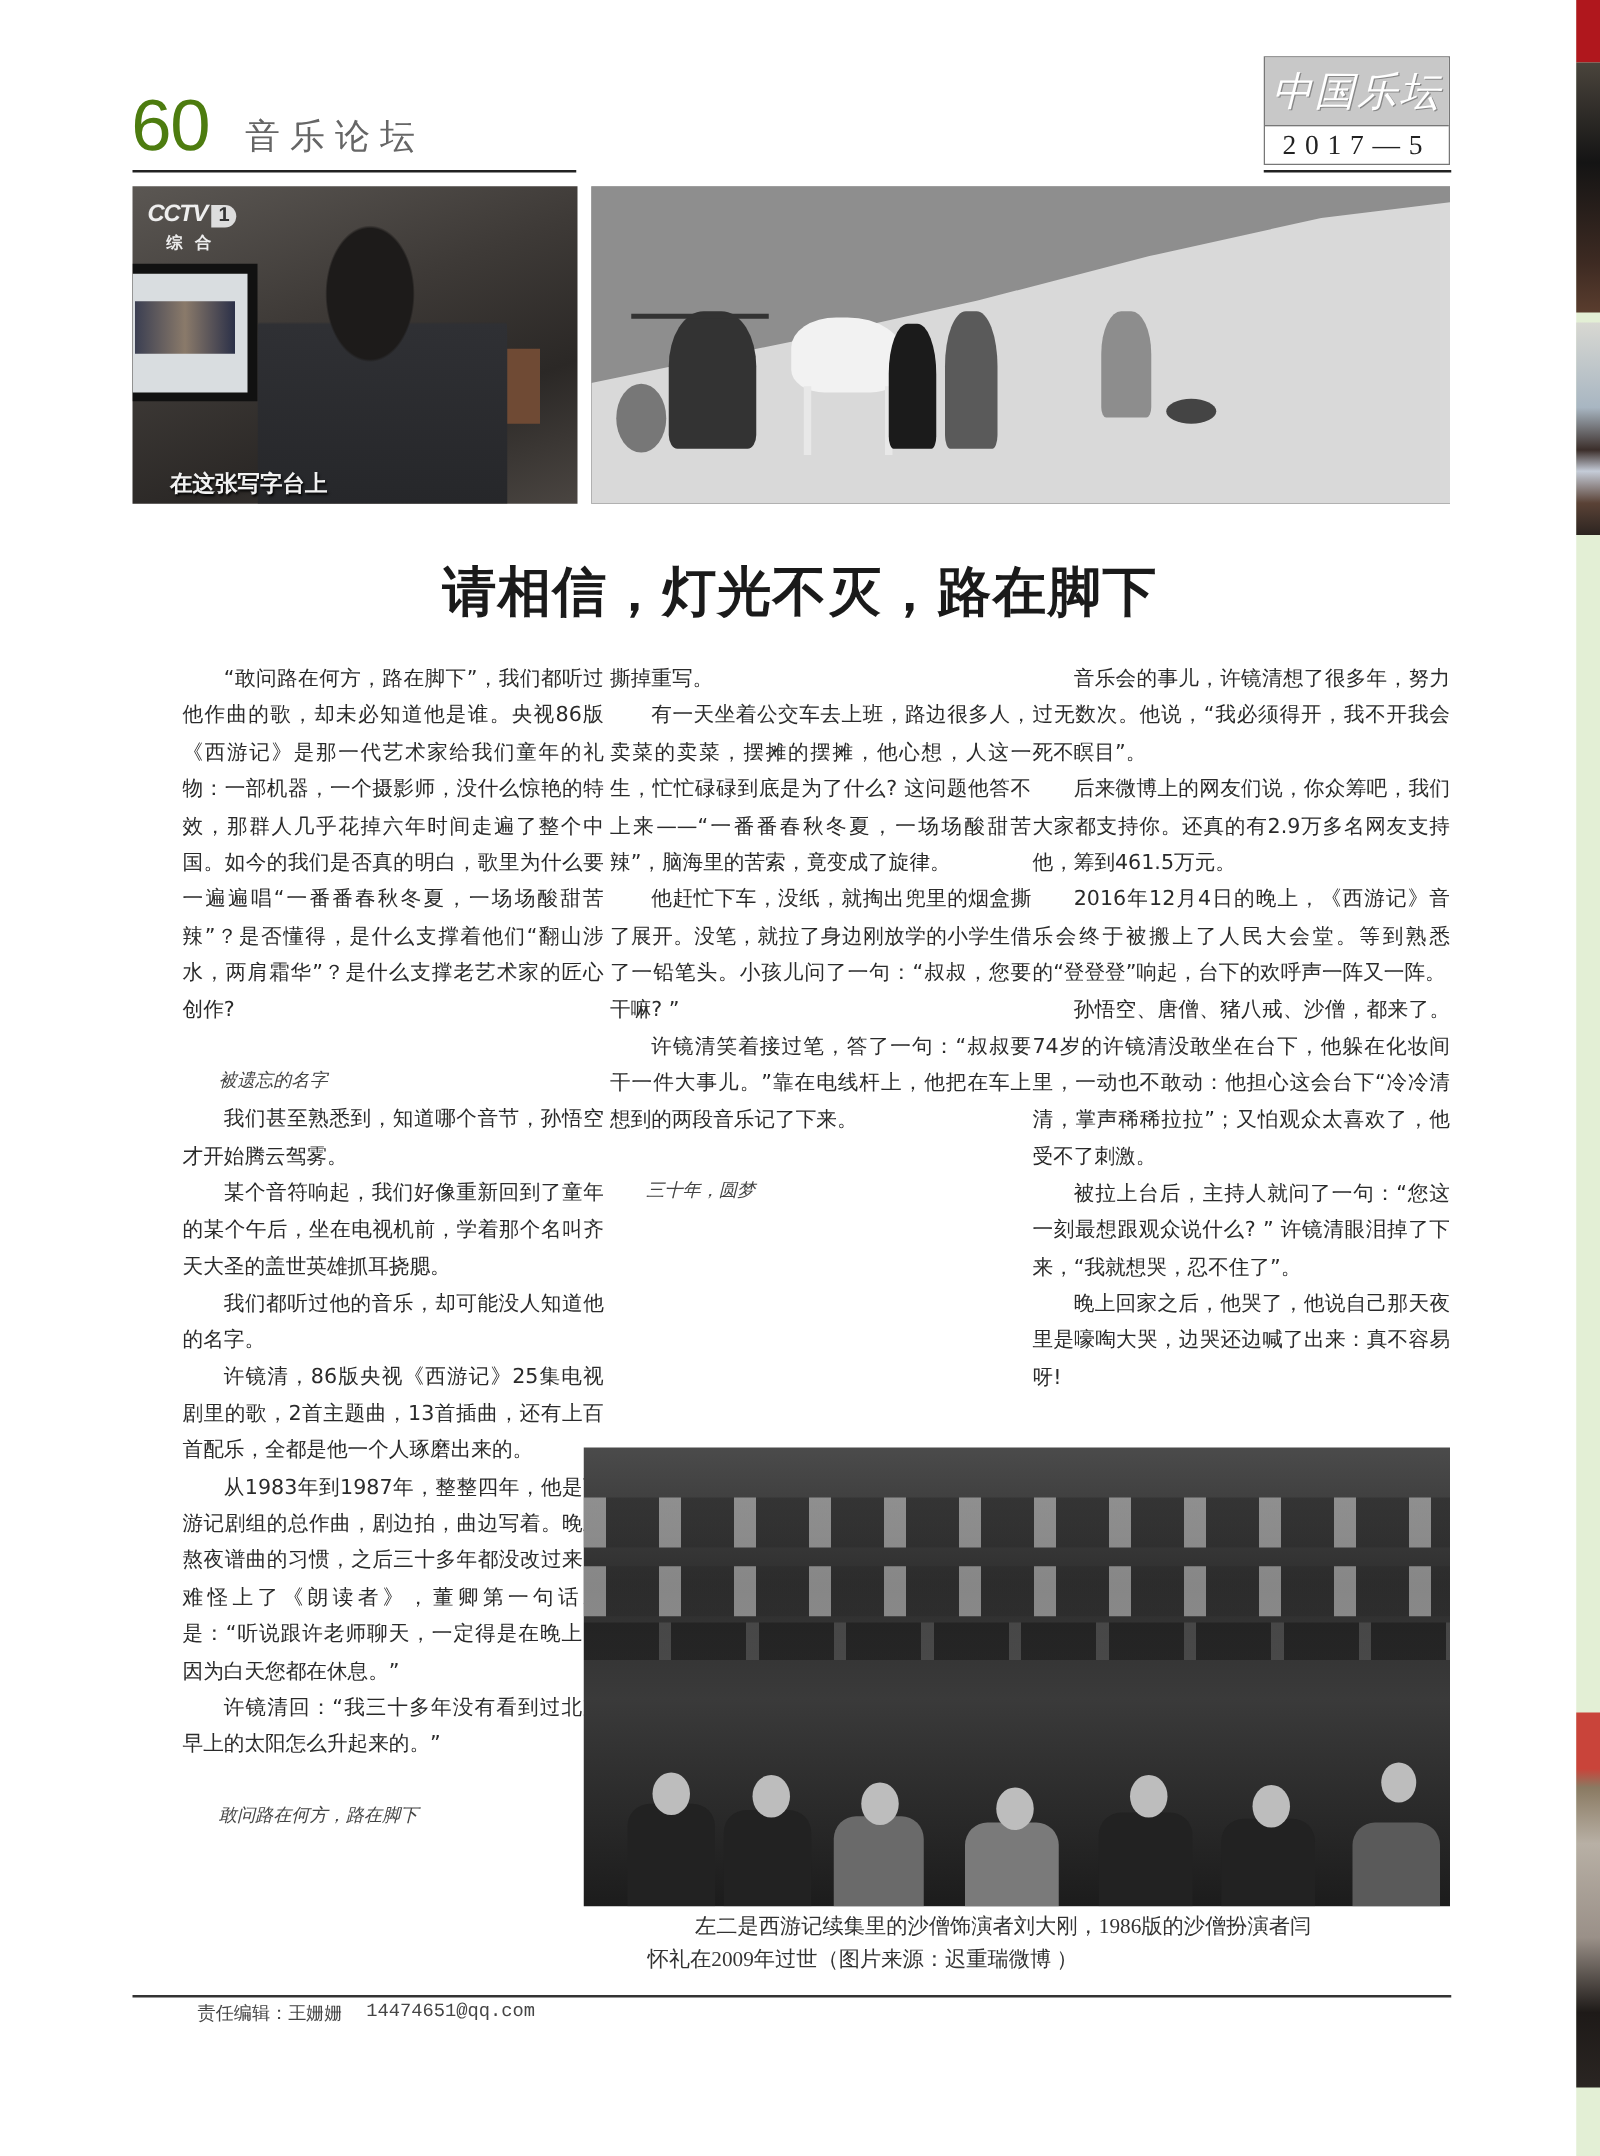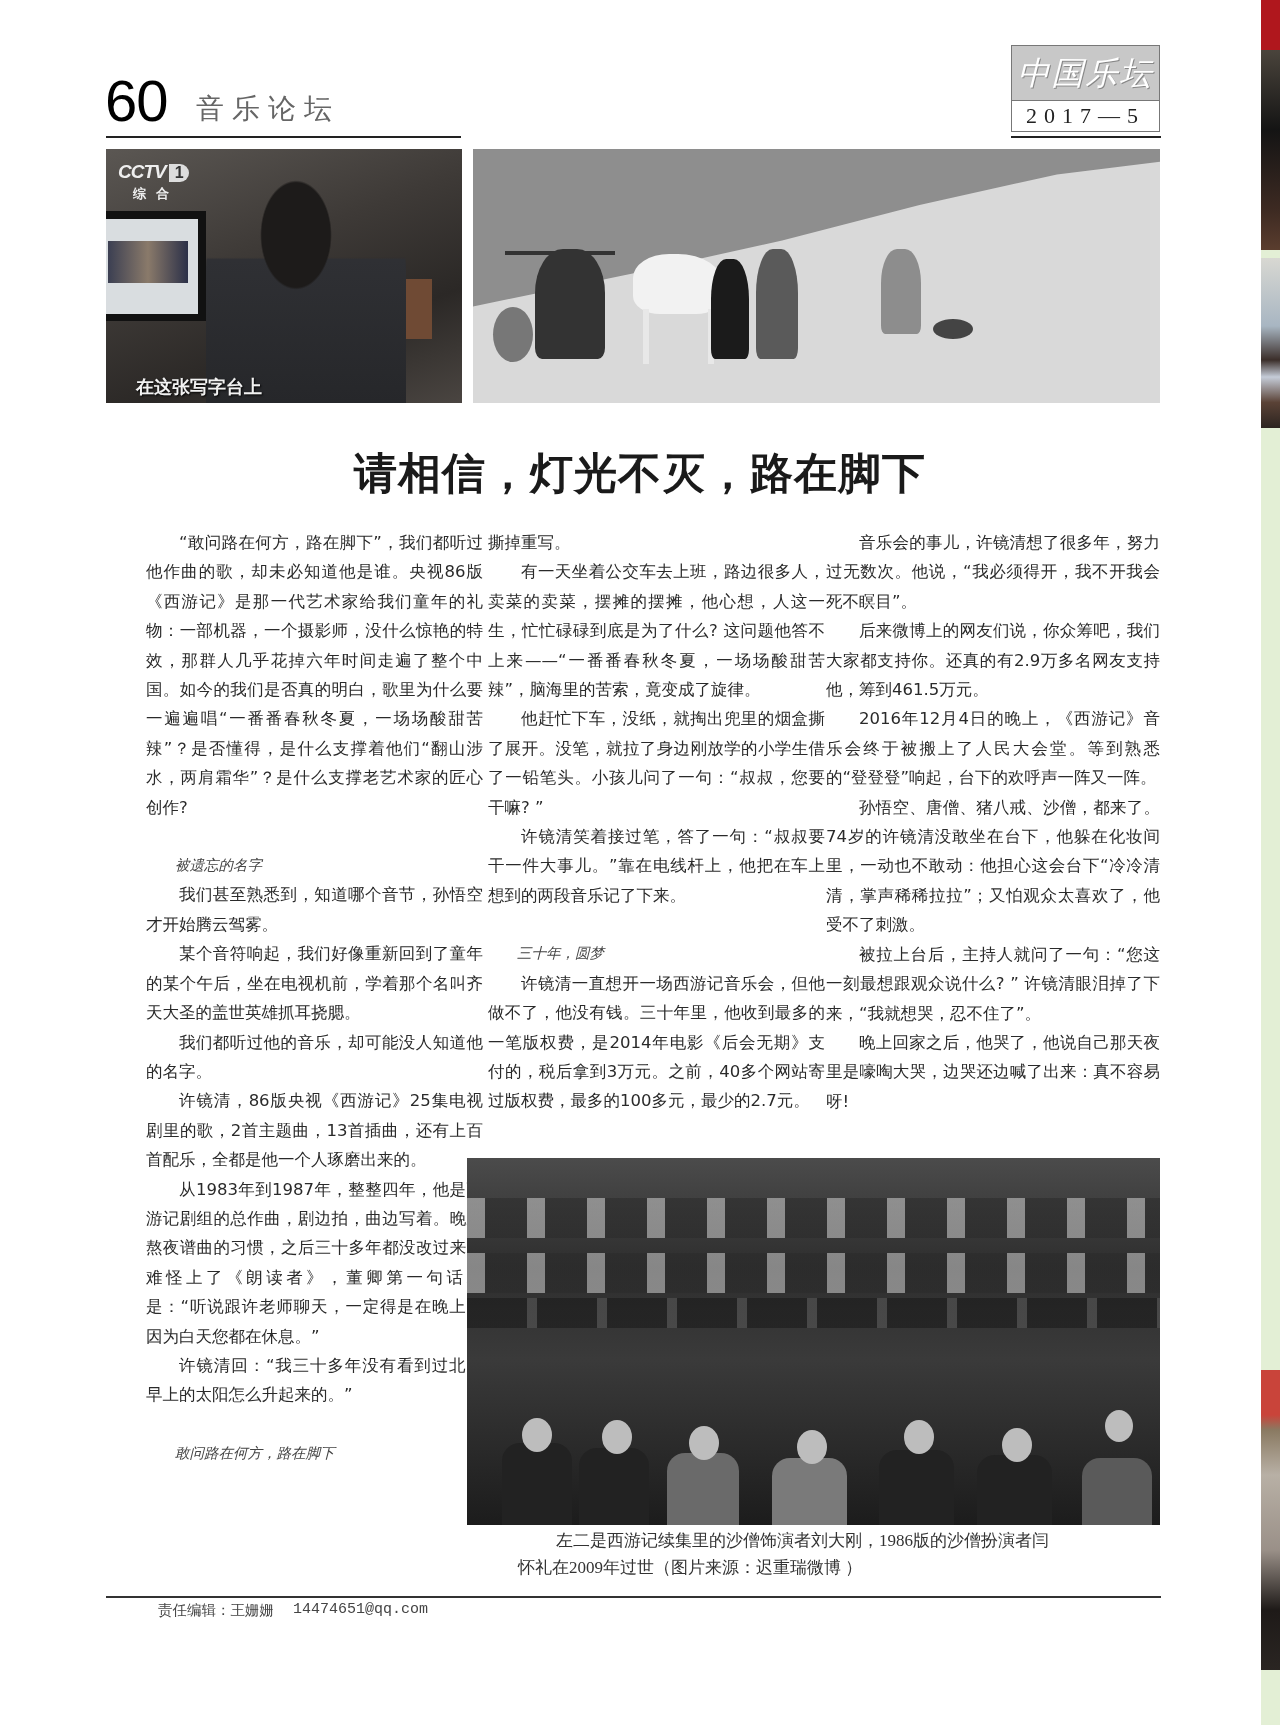--- a/index.html
+++ b/index.html
@@ -3,21 +3,21 @@
 <meta charset="utf-8">
 <style>
   html, body { margin: 0; padding: 0; }
   body {
     width: 1280px; height: 1725px; position: relative; overflow: hidden;
     background: #ffffff; color: #222;
     font-family: "DejaVu Sans", "Liberation Sans", sans-serif;
   }
   .abs { position: absolute; }
   
-  .page-num { left: 105px; top: 72px; font-family: "Liberation Sans", sans-serif; font-size: 58px; line-height: 58px; color: #000000; letter-spacing: -1px; }
+  .page-num { left: 105px; top: 72px; font-family: "Liberation Sans", sans-serif; font-size: 58px; line-height: 58px; color: #4d7c0f; letter-spacing: -1px; }
   .section-title { left: 196px; top: 90px; font-family: "DejaVu Serif", serif; font-size: 28px; color: #666; letter-spacing: 8px; }
   .header-rule-left { left: 106px; top: 136px; width: 355px; height: 2px; background: #222; }
   .masthead { left: 1011px; top: 45px; width: 149px; height: 87px; border: 1.5px solid #777; box-sizing: border-box; }
   .masthead-logo { position: absolute; left: 0; top: 0; width: 100%; height: 54px; background: #c8c8c8; color: #fff; font-family: "DejaVu Serif", serif; font-style: italic; font-size: 32px; letter-spacing: 2px; text-align: center; line-height: 54px; text-shadow: 1px 1px 0 #888; border-bottom: 1.5px solid #777; }
   .masthead-date { position: absolute; left: 0; top: 55px; width: 100%; height: 30px; font-family: "Liberation Serif", serif; font-size: 22px; letter-spacing: 7px; text-align: center; line-height: 30px; color: #222; }
   .header-rule-right { left: 1011px; top: 136px; width: 150px; height: 2px; background: #222; }
 
   
   .photo { background: #555; overflow: hidden; }
   .photo-tv { left: 106px; top: 149px; width: 356px; height: 254px; background: linear-gradient(160deg,#5b5753 0%,#3e3a37 40%,#2b2826 70%,#4a4541 100%); }
@@ -122,21 +122,20 @@
   <p>许镜清回：“我三十多年没有看到过北京早上的太阳怎么升起来的。”</p>
   <p class="subhead">敢问路在何方，路在脚下</p>
 </div>
 
 <div class="abs col col2">
   <p class="noindent">撕掉重写。</p>
   <p>有一天坐着公交车去上班，路边很多人，卖菜的卖菜，摆摊的摆摊，他心想，人这一生，忙忙碌碌到底是为了什么? 这问题他答不上来——“一番番春秋冬夏，一场场酸甜苦辣”，脑海里的苦索，竟变成了旋律。</p>
   <p>他赶忙下车，没纸，就掏出兜里的烟盒撕了展开。没笔，就拉了身边刚放学的小学生借了一铅笔头。小孩儿问了一句：“叔叔，您要干嘛? ”</p>
   <p>许镜清笑着接过笔，答了一句：“叔叔要干一件大事儿。”靠在电线杆上，他把在车上想到的两段音乐记了下来。</p>
   <p class="subhead">三十年，圆梦</p>
-  <p>许镜清一直想开一场西游记音乐会，但他做不了，他没有钱。三十年里，他收到最多的一笔版权费，是2014年电影《后会无期》支付的，税后拿到3万元。之前，40多个网站寄过版权费，最多的100多元，最少的2.7元。</p>
 </div>
 
 <div class="abs col col3">
   <p>音乐会的事儿，许镜清想了很多年，努力过无数次。他说，“我必须得开，我不开我会死不瞑目”。</p>
   <p>后来微博上的网友们说，你众筹吧，我们大家都支持你。还真的有2.9万多名网友支持他，筹到461.5万元。</p>
   <p>2016年12月4日的晚上，《西游记》音乐会终于被搬上了人民大会堂。等到熟悉的“登登登”响起，台下的欢呼声一阵又一阵。</p>
   <p>孙悟空、唐僧、猪八戒、沙僧，都来了。74岁的许镜清没敢坐在台下，他躲在化妆间里，一动也不敢动：他担心这会台下“冷冷清清，掌声稀稀拉拉”；又怕观众太喜欢了，他受不了刺激。</p>
   <p>被拉上台后，主持人就问了一句：“您这一刻最想跟观众说什么? ” 许镜清眼泪掉了下来，“我就想哭，忍不住了”。</p>
   <p>晚上回家之后，他哭了，他说自己那天夜里是嚎啕大哭，边哭还边喊了出来：真不容易呀!</p>
 </div>

